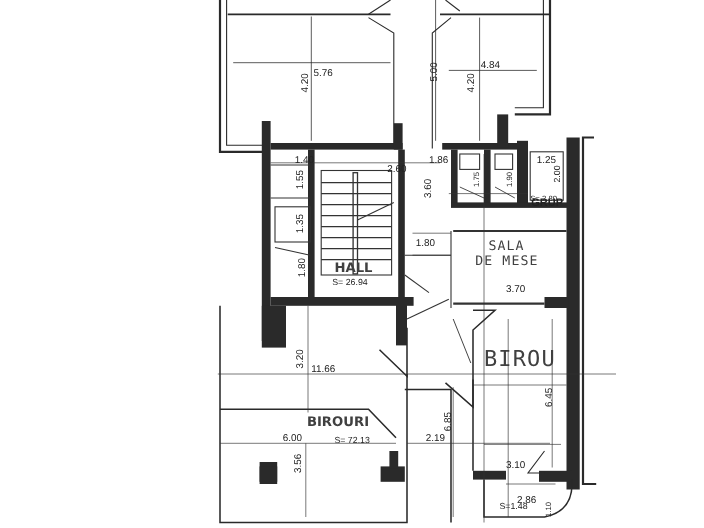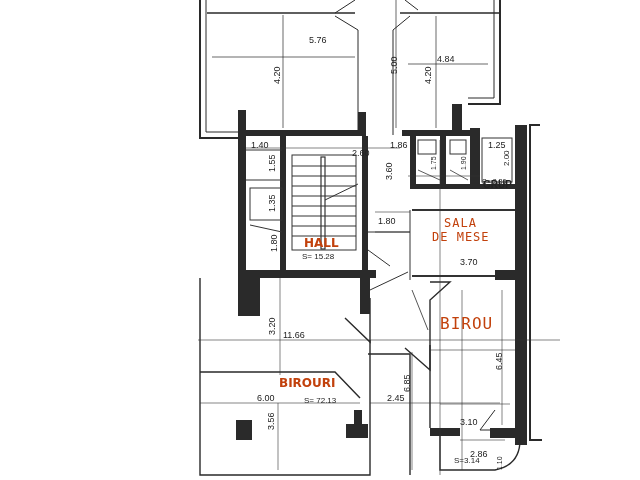--- a/index.html
+++ b/index.html
@@ -1,20 +1,20 @@
 <!DOCTYPE html>
 <html><head>
 <meta charset="utf-8">
 <style>
   html,body{margin:0;padding:0;background:#fff;}
   body{width:640px;height:480px;position:relative;overflow:hidden;font-family:"Liberation Sans",sans-serif;color:#1a1a1a;}
   #plan{position:absolute;left:0;top:0;width:640px;height:480px;}
   .lbl{position:absolute;font-family:"Liberation Sans",sans-serif;font-size:9px;color:#222;line-height:1;white-space:nowrap;}
   .lbl.v{transform:rotate(-90deg);transform-origin:left top;}
-  .room{position:absolute;font-family:"DejaVu Sans",sans-serif;font-size:12px;font-weight:bold;color:#c2410c;line-height:1.05;text-align:center;white-space:nowrap;}
+  .room{position:absolute;font-family:"DejaVu Sans",sans-serif;font-size:12px;font-weight:bold;color:#404040;line-height:1.05;text-align:center;white-space:nowrap;}
   .hand{font-family:"DejaVu Sans Mono",monospace;font-weight:normal;letter-spacing:1px;}
   .area{position:absolute;font-size:8px;color:#222;white-space:nowrap;}
 </style>
 </head>
 <body>
 
 <svg id="plan" viewBox="0 0 640 480" xmlns="http://www.w3.org/2000/svg">
   <g fill="none" stroke="#2a2a2a" stroke-width="1.5">
 
     <path d="M200 0 V138 H245" stroke-width="2"></path>
@@ -125,59 +125,59 @@
     <line x1="412" y1="352" x2="412" y2="470"></line>
     <line x1="502" y1="290" x2="502" y2="425"></line>
     <line x1="440" y1="404" x2="510" y2="404"></line>
     <line x1="460" y1="440" x2="505" y2="440"></line>
     <line x1="462" y1="290" x2="462" y2="470"></line>
     <line x1="440" y1="140" x2="440" y2="475"></line>
     <line x1="430" y1="350" x2="515" y2="350"></line>
   </g>
 </svg>
 
-<div class="lbl" style="left:285px;top:36px;padding-left:24px;">5.76</div>
+<div class="lbl" style="left:285px;top:62px;">5.76</div>
 <div class="lbl v" style="left:273px;top:84px;">4.20</div>
 <div class="lbl v" style="left:390px;top:74px;">5.00</div>
 <div class="lbl" style="left:437px;top:55px;">4.84</div>
 <div class="lbl v" style="left:424px;top:84px;">4.20</div>
 
-<div class="lbl" style="left:251px;top:141px;text-align:center;">1.40</div>
+<div class="lbl" style="left:268px;top:141px;text-align:center;">1.40</div>
 <div class="lbl" style="left:312px;top:149px;margin-left:40px;">2.60</div>
 <div class="lbl" style="left:390px;top:141px;">1.86</div>
 <div class="lbl v" style="left:268px;top:172px;">1.55</div>
 <div class="lbl v" style="left:268px;top:212px;">1.35</div>
 <div class="lbl v" style="left:270px;top:252px;">1.80</div>
 <div class="lbl v" style="left:385px;top:180px;">3.60</div>
 <div class="lbl" style="left:378px;top:217px;">1.80</div>
 
 <div class="lbl v" style="left:430px;top:170px;font-size:7px;">1.75</div>
 <div class="lbl v" style="left:460px;top:170px;font-size:7px;">1.90</div>
 <div class="lbl" style="left:488px;top:141px;">1.25</div>
 <div class="lbl v" style="left:503px;top:166px;font-size:8px;">2.00</div>
 
 <div class="lbl" style="left:460px;top:258px;">3.70</div>
 <div class="lbl" style="left:283px;top:331px;">11.66</div>
 <div class="lbl v" style="left:268px;top:335px;">3.20</div>
 <div class="lbl" style="left:257px;top:394px;">6.00</div>
 <div class="lbl v" style="left:267px;top:430px;">3.56</div>
 <div class="lbl v" style="left:403px;top:392px;">6.85</div>
-<div class="lbl" style="left:387px;top:394px;">2.45</div>
+<div class="lbl" style="left:387px;top:394px;">2.19</div>
 <div class="lbl" style="left:460px;top:394px;margin-top:24px;">3.10</div>
 <div class="lbl v" style="left:495px;top:370px;">6.45</div>
 <div class="lbl" style="left:470px;top:438px;margin-top:12px;">2.86</div>
 <div class="lbl v" style="left:496px;top:470px;font-size:7px;">1.10</div>
 
 <div class="room" style="left:304px;top:237px;">HALL</div>
-<div class="area" style="left:302px;top:252px;">S= 15.28</div>
+<div class="area" style="left:302px;top:252px;">S= 26.94</div>
 
 <div class="room hand" style="left:444px;top:217px;">SALA</div>
 <div class="room hand" style="left:432px;top:231px;">DE MESE</div>
 
-<div class="room hand" style="left:440px;top:316px;font-size:16px;">BIROU</div>
+<div class="room hand" style="left:440px;top:316px;font-size:20px;">BIROU</div>
 
 <div class="room" style="left:279px;top:377px;">BIROURI</div>
 <div class="area" style="left:288px;top:396px;padding-left:16px;">S= 72.13</div>
 
 <div class="area" style="left:483px;top:168px;font-size:10px;font-weight:bold;margin-top:11px;">GRUP</div>
 <div class="area" style="left:482px;top:178px;font-size:7px;">S= 2.80</div>
 
-<div class="area" style="left:454px;top:456px;">S=3.14</div>
+<div class="area" style="left:454px;top:456px;">S=1.48</div>
 
 </body></html>

